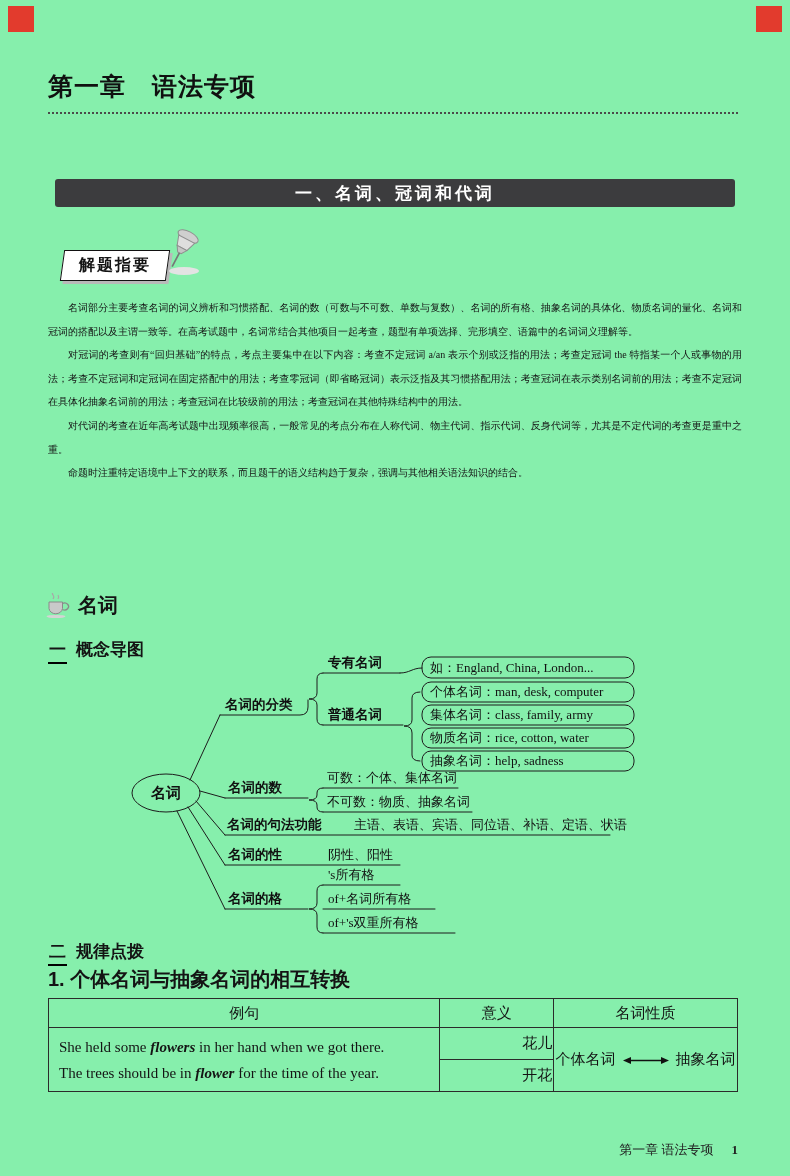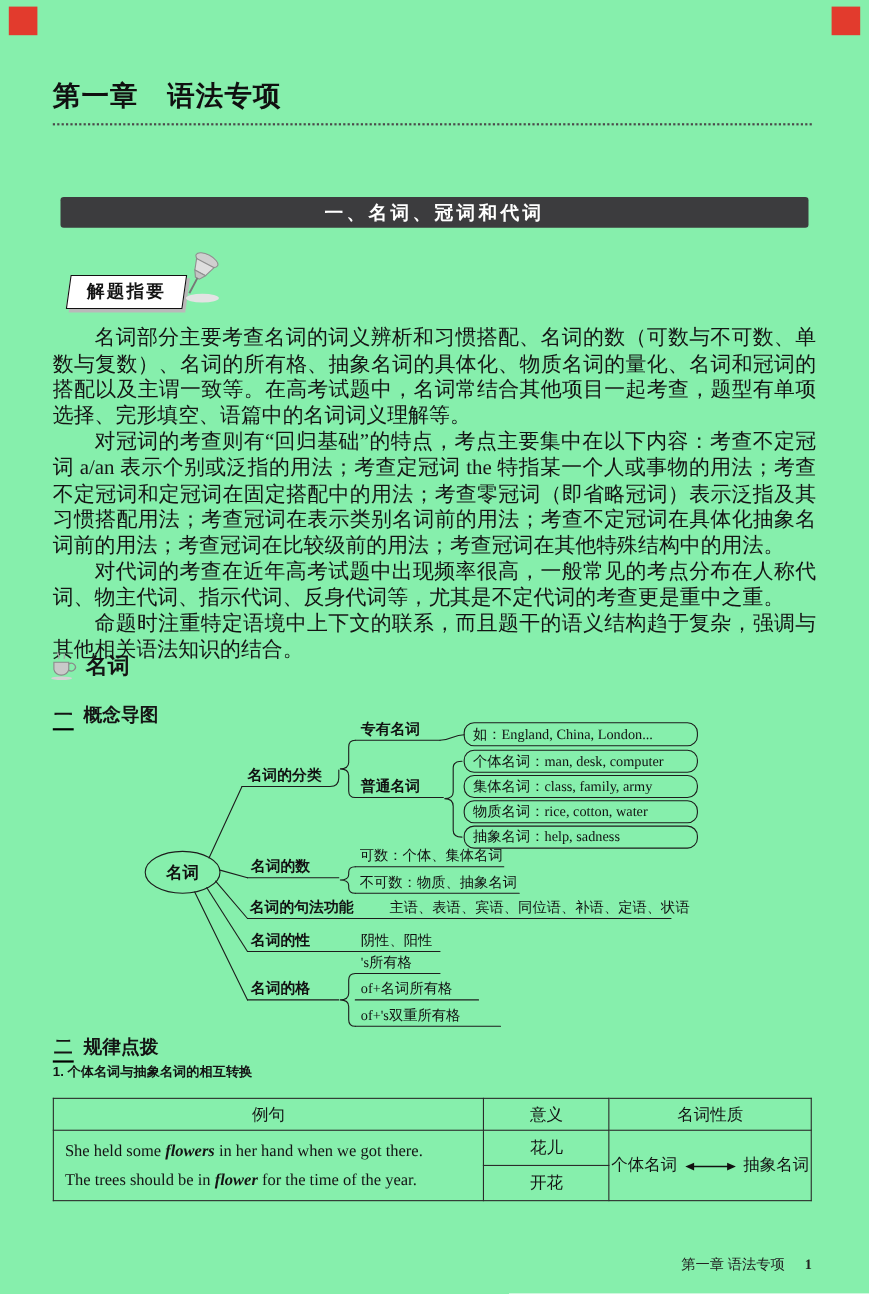--- a/index.html
+++ b/index.html
@@ -34,48 +34,48 @@
     box-shadow:3px 3px 0 #b9b9b9;
   }
   .tip-box .tip-text {
     display:inline-block; transform:skewX(8deg);
     font-family:"Liberation Sans", sans-serif; font-weight:bold; font-size:16px;
     letter-spacing:2px;
   }
   .pushpin { position:absolute; left:156px; top:224px; }
 
   .intro { position:absolute; left:48px; top:296px; width:694px;
-    font-size:19px; line-height:23.6px; text-align:justify; }
+    font-size:10px; line-height:23.6px; text-align:justify; }
   .intro p { margin:0; text-indent:2em; }
 
   .noun-h { position:absolute; left:44px; top:592px; display:flex; align-items:center; gap:7px; }
   .noun-h .noun-title { font-family:"Liberation Sans", sans-serif; font-weight:bold; font-size:20px; }
 
   .subhead { position:absolute; left:48px;
     font-family:"Liberation Sans", sans-serif; font-weight:bold; font-size:17px; }
   .subhead.s1 { top:638px;font-family:Liberation Mono, monospace; }
   .subhead.s2 { top:940px; }
   .subhead .marker { display:inline-block; border-bottom:2.5px solid #000; padding:0 1px 1px 1px; margin-right:9px; }
 
   .mindmap { position:absolute; left:70px; top:648px; }
   .mm-lines path, .mm-lines line { stroke:#1c1c1c; stroke-width:1; fill:none; stroke-linecap:round; }
   .mm-box { fill:none; stroke:#1c1c1c; stroke-width:1; }
   .mm-root   { font:bold 15px "Liberation Sans", sans-serif; text-anchor:middle; fill:#111; }
   .mm-branch { font:bold 13.5px "Liberation Sans", sans-serif; fill:#111; }
   .mm-leaf   { font:13px "Liberation Serif", serif; fill:#111; }
 
   .rule-title { position:absolute; left:48px; top:966px;
-    font-family:"Liberation Sans", sans-serif; font-weight:bold; font-size:12px; }
+    font-family:"Liberation Sans", sans-serif; font-weight:bold; font-size:20px; }
 
   .conv-table { position:absolute; left:48px; top:998px; width:690px;
     border-collapse:collapse; font-size:15px; }
   .conv-table th, .conv-table td { border:1px solid #2b2b2b; }
   .conv-table th { font-weight:normal; height:26px; text-align:center; }
   .conv-table td.ex { padding:5px 10px; line-height:26px; }
-  .conv-table td.mean { height:29px; text-align:center; }
+  .conv-table td.mean { height:29px; text-align:right; }
   .conv-table td.nature { text-align:center; }
   .hl { font-weight:bold; font-style:italic; }
   .arrow-ic { vertical-align:middle; margin:0 6px; }
 
   .footer { position:absolute; left:48px; top:1130px; width:690px; text-align:right;
     font-size:13px; color:#222;margin-top:11px; }
   .footer .pgnum { margin-left:18px; font-weight:bold; }
 </style>
 </head>
 <body>

